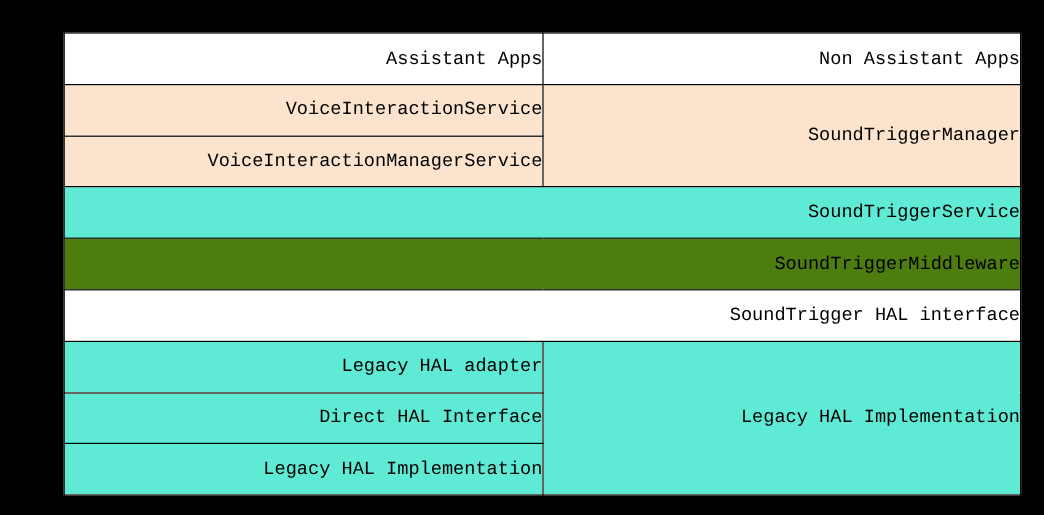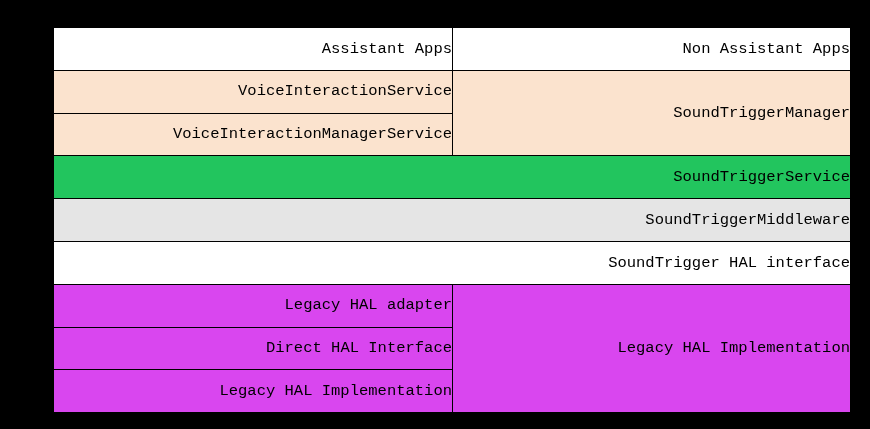--- a/index.html
+++ b/index.html
@@ -48,23 +48,23 @@
     white-space: nowrap;
   }
 
   
   .col-left  { width: 399px; }
   .col-right { width: 398px; }
 
   
   .band-white  { background: #ffffff; }
   .band-peach  { background: #fbe3ce; }
-  .band-blue   { background: #22c55e; }
-  .band-yellow { background: #e5e5e5; }
-  .band-green  { background: #d946ef; }
+  .band-blue   { background: #5eead4; }
+  .band-yellow { background: #4d7c0f; }
+  .band-green  { background: #5eead4; }
 </style>
 </head>
 <body>
 
 <div id="diagram-root">
 
   <table class="arch-table">
     <colgroup>
       <col class="col-left">
       <col class="col-right">

